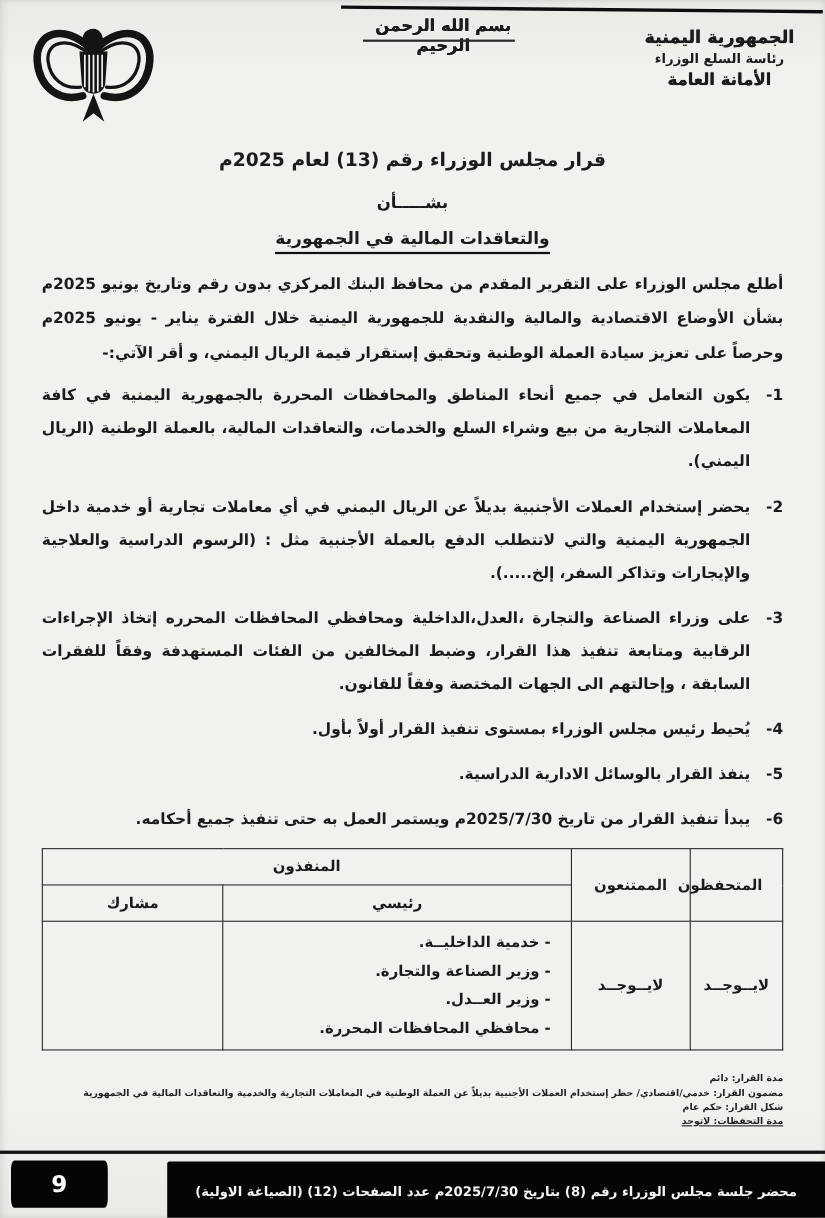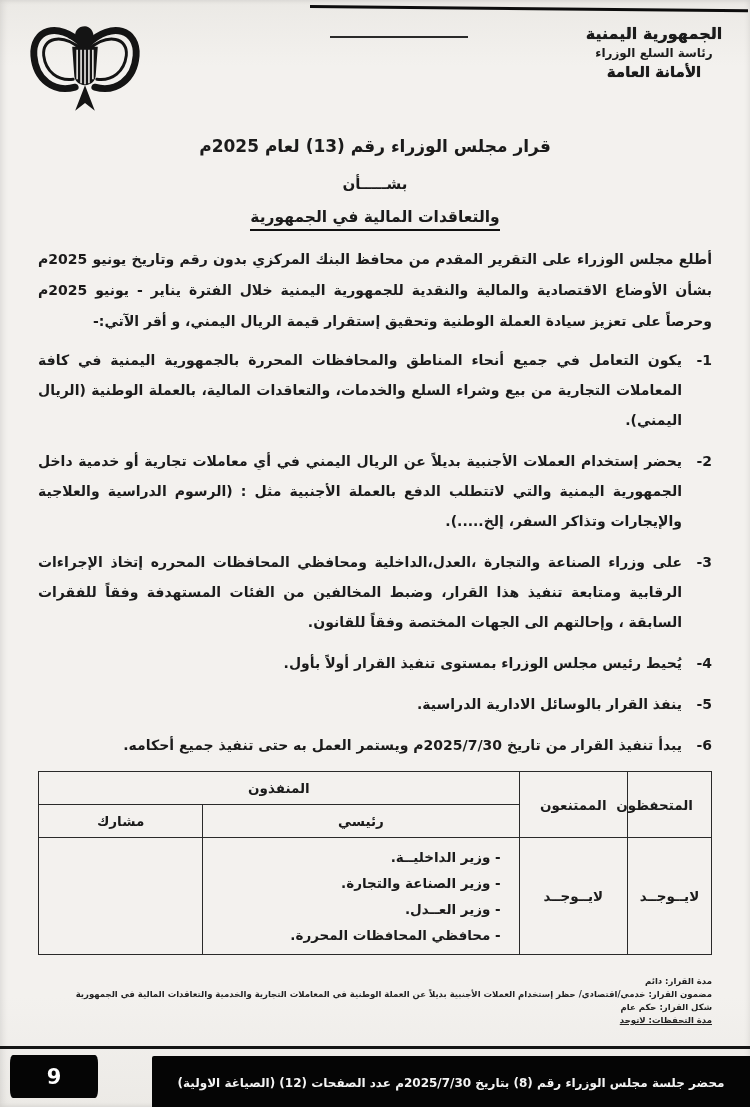--- a/index.html
+++ b/index.html
@@ -103,20 +103,21 @@
       </g>
       <g stroke="#f1efec" stroke-width="1.6">
         <line x1="52" y1="36" x2="52" y2="66"></line>
           <line x1="56" y1="36" x2="56" y2="70"></line>
         <line x1="60" y1="36" x2="60" y2="71"></line>
           <line x1="64" y1="36" x2="64" y2="70"></line>
         <line x1="68" y1="36" x2="68" y2="66"></line>
       </g>
     </svg>
 
+    <div class="bismillah">بسم الله الرحمن الرحيم</div>
     <div class="bismillah-rule"></div>
 
     <div class="letterhead">
       <div class="lh1">الجمهورية اليمنية</div>
       <div class="lh2">رئاسة السلع الوزراء</div>
       <div class="lh3">الأمانة العامة</div>
     </div>
   </div>
 
   <div class="content">
@@ -169,21 +170,21 @@
         <th colspan="2">المنفذون</th>
       </tr>
       <tr>
         <th>رئيسي</th>
         <th>مشارك</th>
       </tr>
       <tr style="height:106px">
         <td class="noexist">لايــوجــد</td>
         <td class="noexist">لايــوجــد</td>
         <td class="exec-list">
-          <div class="bullet">وزير الداخليــة.</div>
+          <div class="bullet">خدمية الداخليــة.</div>
           <div class="bullet">وزير الصناعة والتجارة.</div>
           <div class="bullet">وزير العــدل.</div>
           <div class="bullet">محافظي المحافظات المحررة.</div>
         </td>
         <td></td>
       </tr>
     </tbody>
       </table>
 
     <div class="meta">

